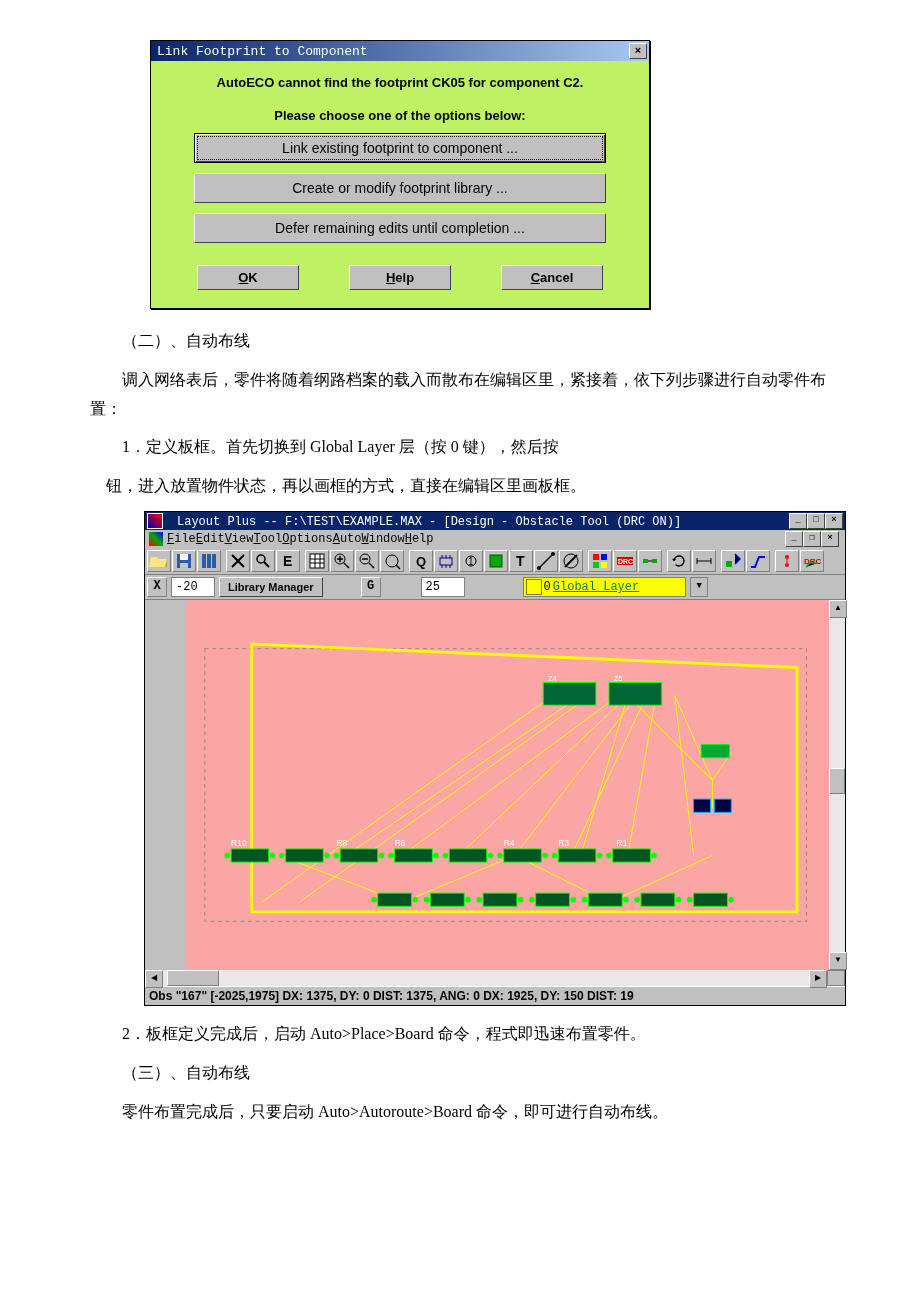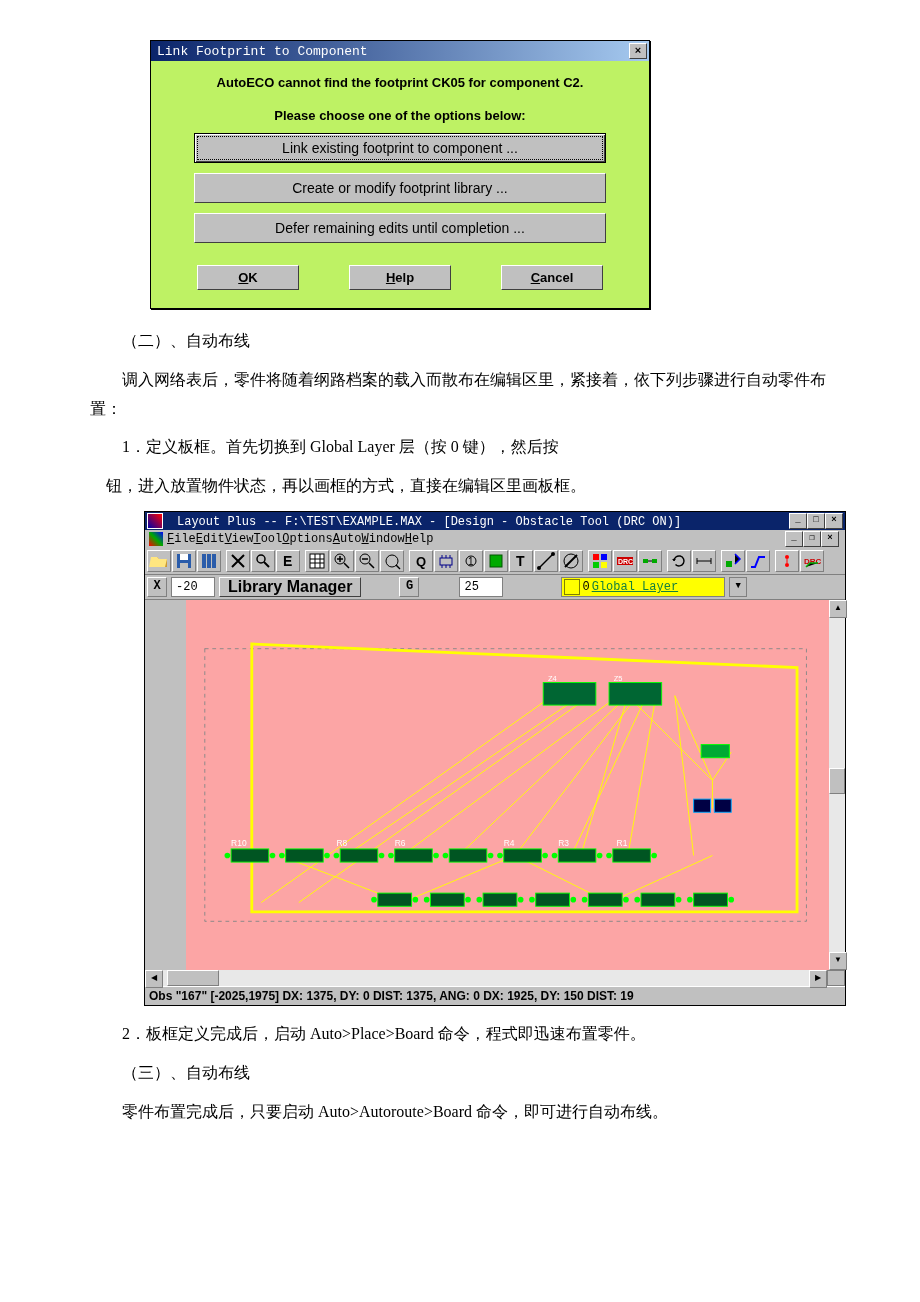--- a/index.html
+++ b/index.html
@@ -200,21 +200,21 @@
   .lm-btn {
     height: 18px;
     padding: 0 8px;
     border-top: 1px solid #fff;
     border-left: 1px solid #fff;
     border-right: 1px solid #404040;
     border-bottom: 1px solid #404040;
     background: #c0c0c0;
     font-family: "Tahoma", sans-serif;
     font-weight: bold;
-    font-size: 16px;
+    font-size: 11px;
     line-height: 18px;
   }
   .layer-combo {
     display: flex;
     align-items: center;
     background: #ffff00;
     border: 1px solid #808080;
     height: 18px;
     font-family: "Courier New", monospace;
   }

